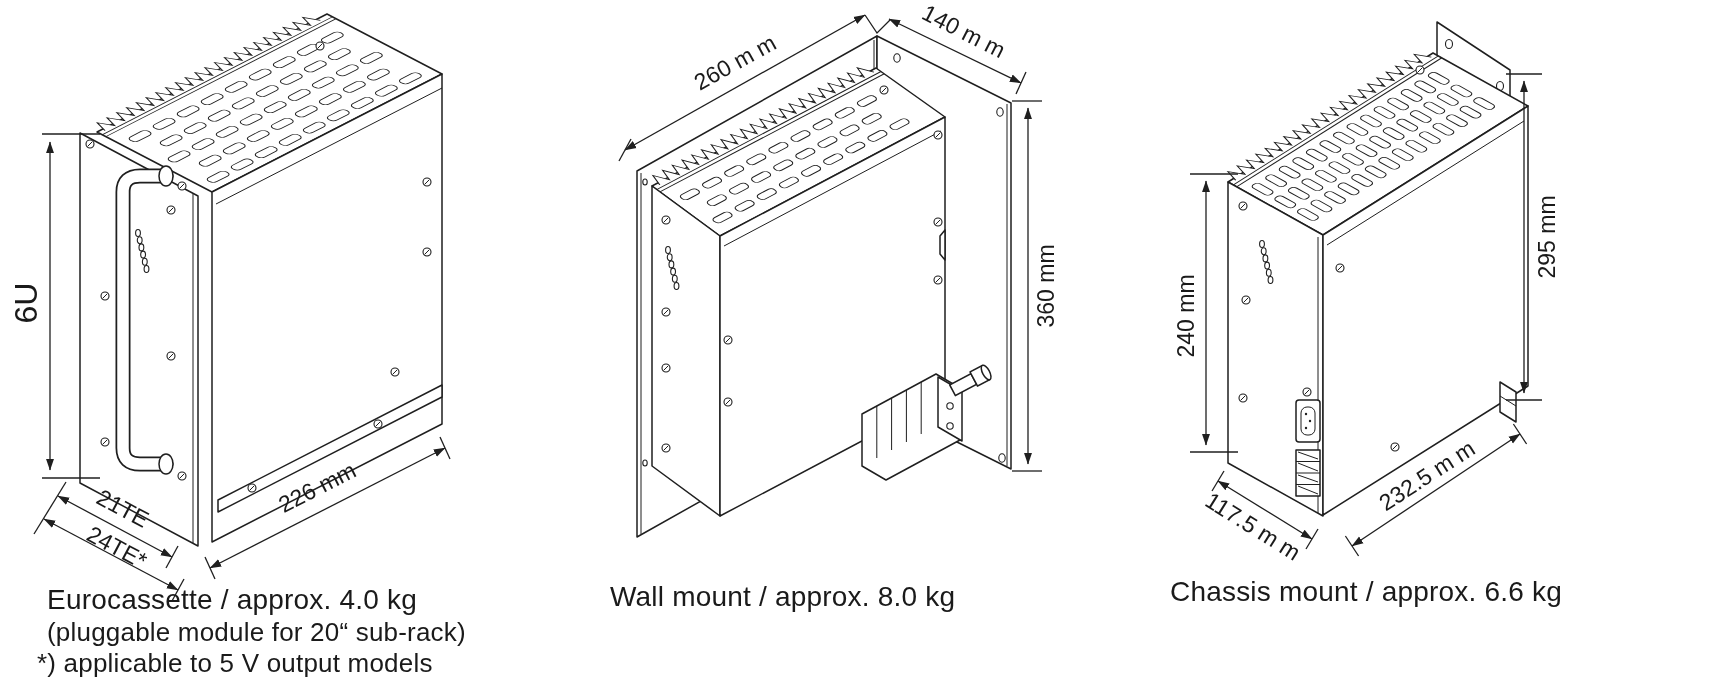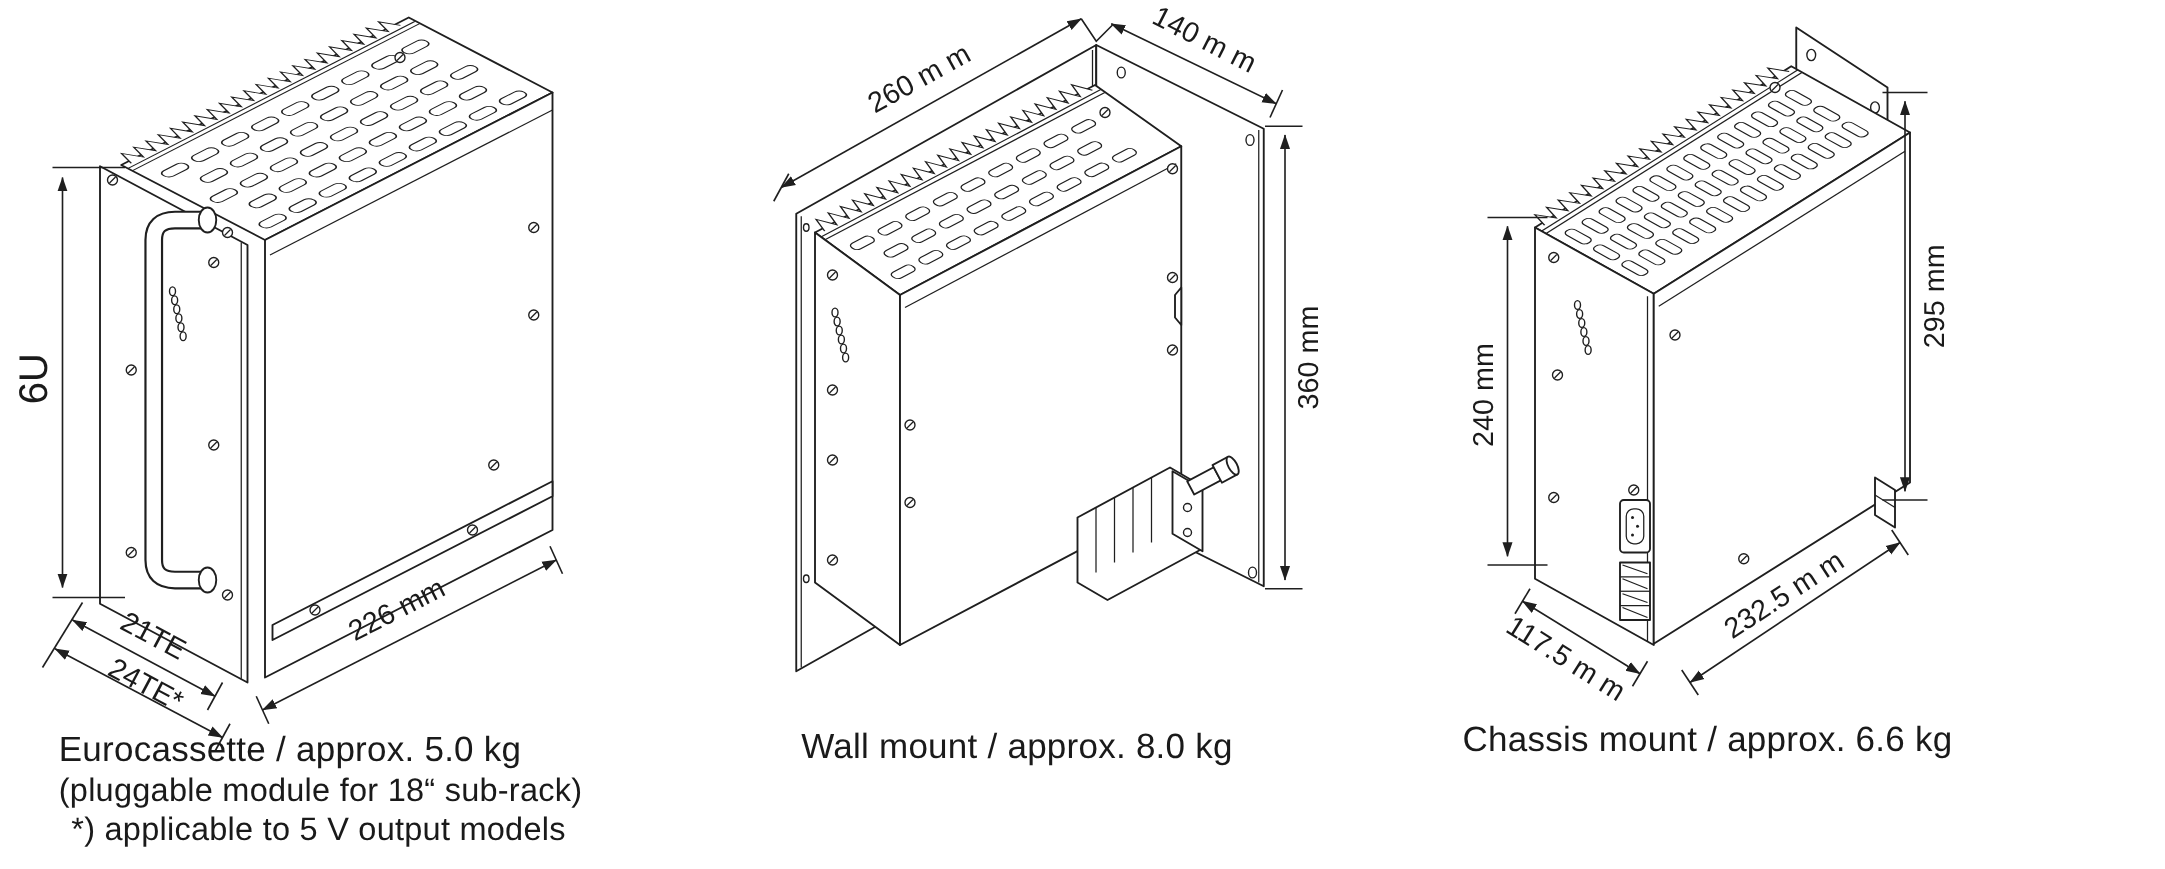--- a/index.html
+++ b/index.html
@@ -344,17 +344,17 @@
       <line class="dim" x1="1218" y1="481" x2="1312" y2="539" marker-start="url(#ah)" marker-end="url(#ah)"></line>
       <text class="dimtext" x="1252" y="528" text-anchor="middle" dominant-baseline="middle" transform="rotate(32,1252,528)">117.5 m m</text>
       <line class="dim" x1="1358.6" y1="556" x2="1345.4" y2="536"></line>
       <line class="dim" x1="1526.6" y1="444" x2="1513.4" y2="424"></line>
       <line class="dim" x1="1352" y1="546" x2="1520" y2="434" marker-start="url(#ah)" marker-end="url(#ah)"></line>
       <text class="dimtext" x="1428" y="477" text-anchor="middle" dominant-baseline="middle" transform="rotate(-33,1428,477)">232.5 m m</text>
     </g>
   </g>
 </svg>
 
-<div class="cap" style="left:47px;top:584px">Eurocassette / approx. 5.0 kg</div>
-<div class="cap cap2" style="left:47px;top:617px">(pluggable module for 18“ sub-rack)</div>
-<div class="cap cap2" style="left:57px;top:648px">*) applicable to 5 V output models</div>
-<div class="cap" style="left:641px;top:581px">Wall mount / approx. 8.0 kg</div>
+<div class="cap" style="left:47px;top:584px">Eurocassette / approx. 4.0 kg</div>
+<div class="cap cap2" style="left:47px;top:617px">(pluggable module for 20“ sub-rack)</div>
+<div class="cap cap2" style="left:37px;top:648px">*) applicable to 5 V output models</div>
+<div class="cap" style="left:610px;top:581px">Wall mount / approx. 8.0 kg</div>
 <div class="cap" style="left:1170px;top:576px">Chassis mount / approx. 6.6 kg</div>
 
 </body></html>

